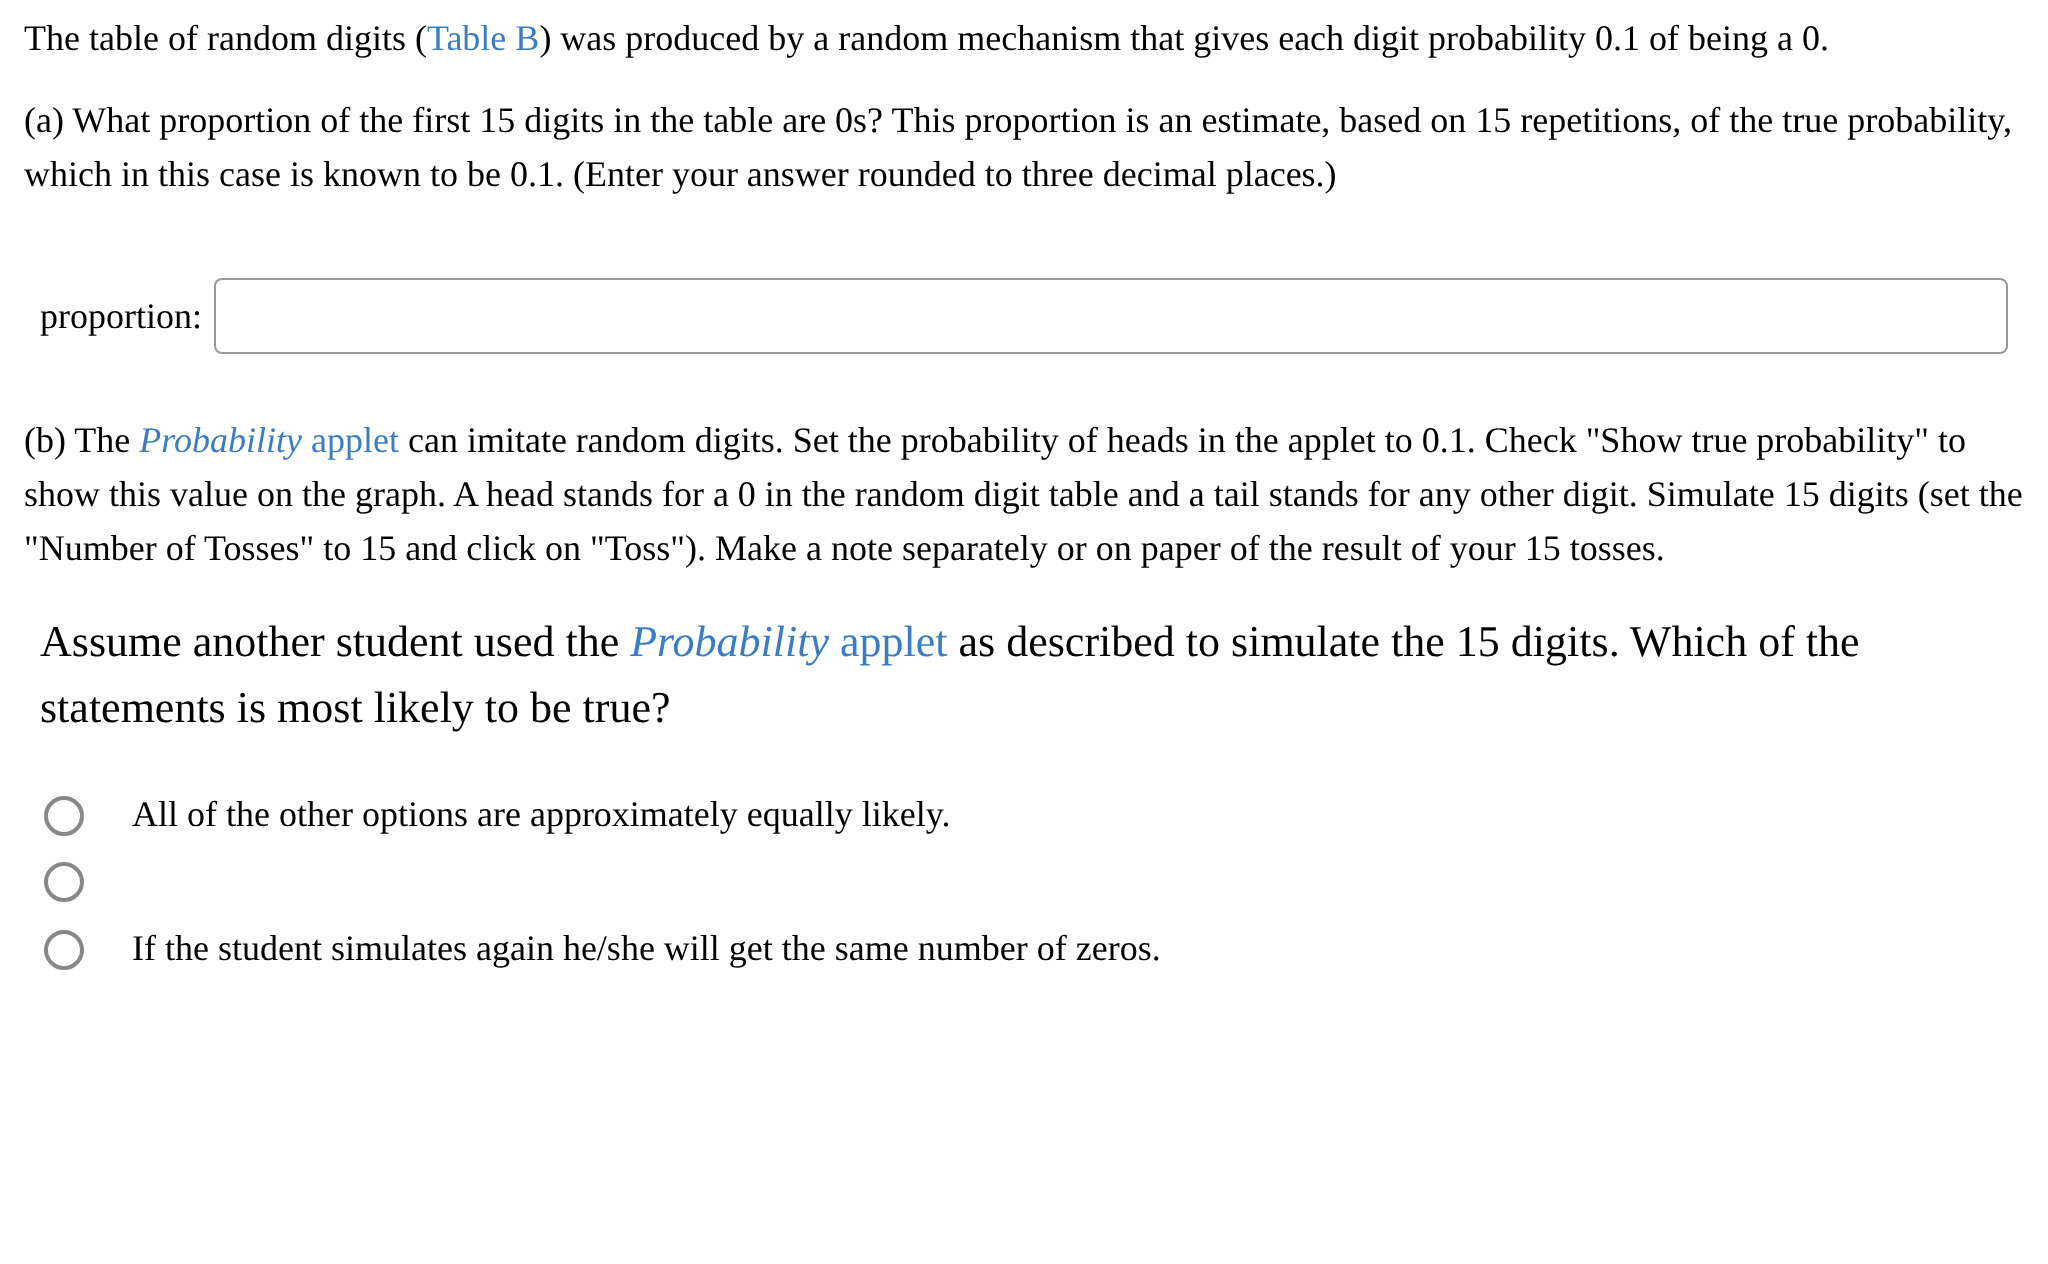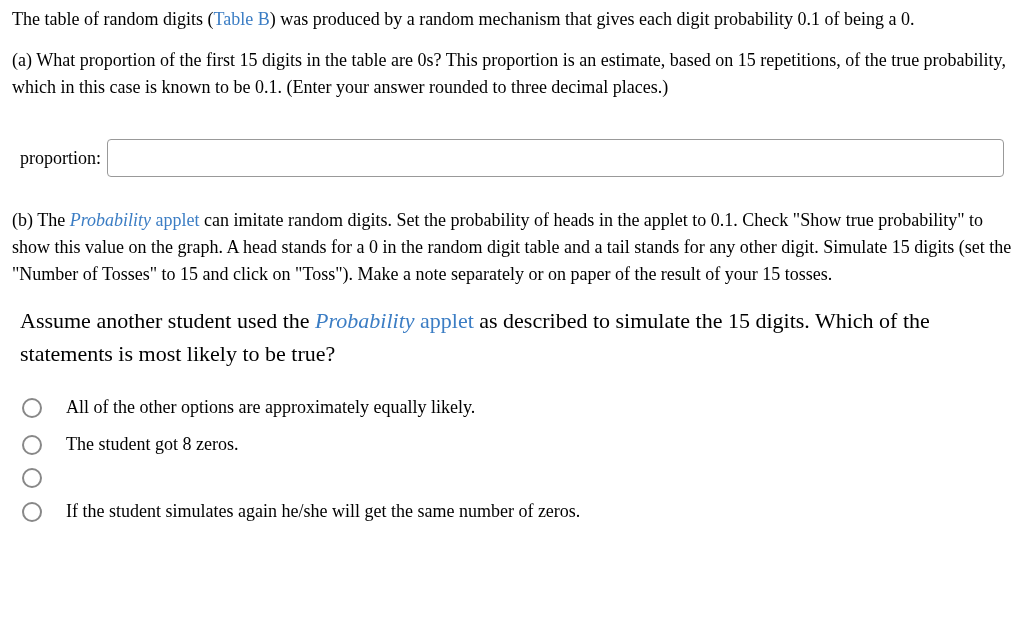--- a/index.html
+++ b/index.html
@@ -101,22 +101,18 @@
   <span>Assume another student used the </span><a class="link"><span class="link-italic">Probability</span><span> applet</span></a><span> as described to simulate the 15 digits. Which of the statements is most likely to be true?</span>
 </p>
 
 <div class="options">
   <div class="option-row">
     <div class="radio"></div>
     <span class="option-text">All of the other options are approximately equally likely.</span>
   </div>
   <div class="option-row">
     <div class="radio"></div>
-    <span class="option-text">The student got 8 zeros.</span>
-  </div>
-  <div class="option-row">
-    <div class="radio"></div>
   </div>
   <div class="option-row">
     <div class="radio"></div>
     <span class="option-text">If the student simulates again he/she will get the same number of zeros.</span>
   </div>
 </div>
 
 </body></html>

